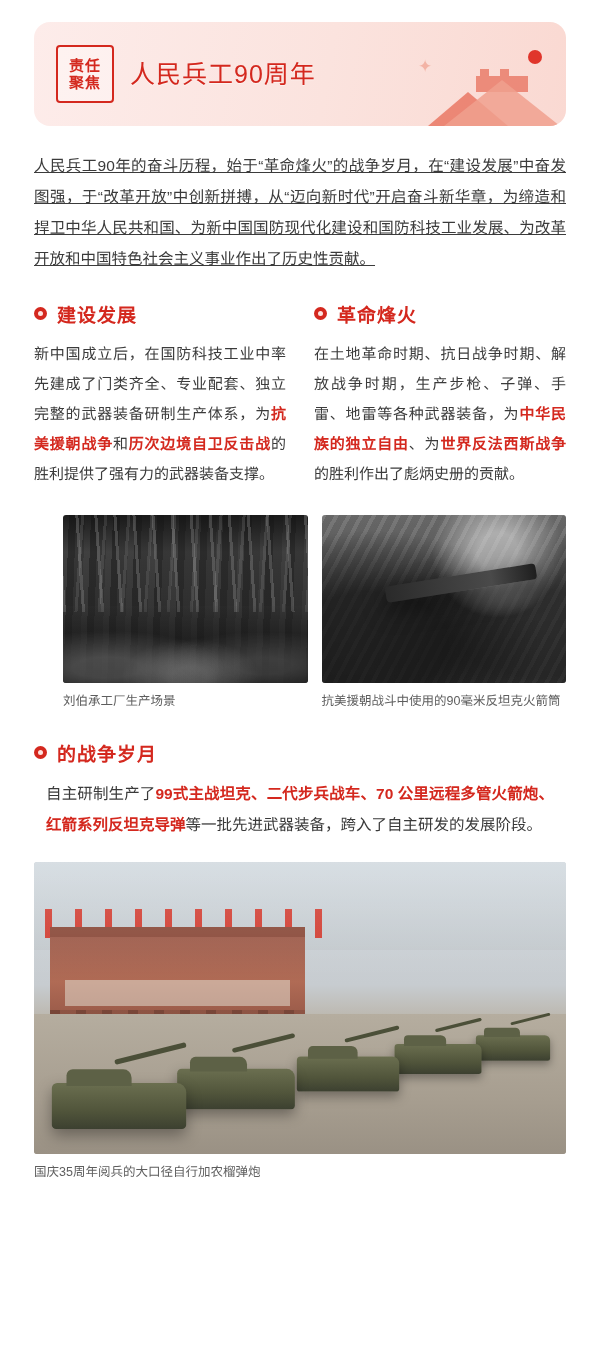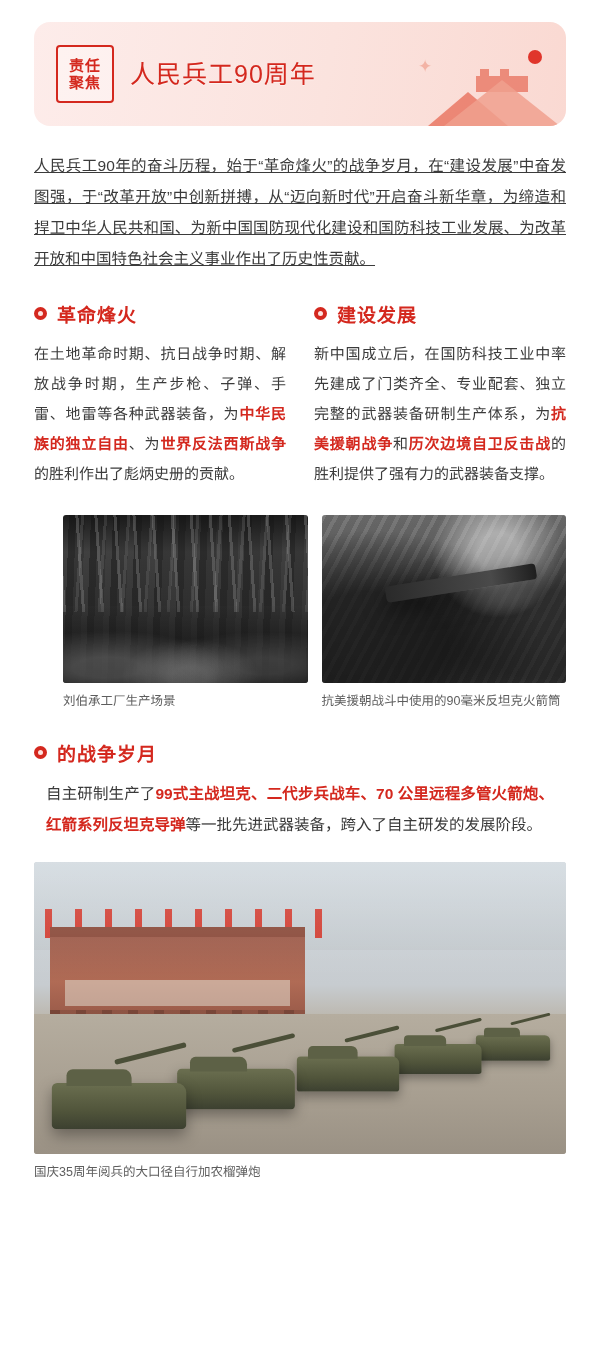--- a/index.html
+++ b/index.html
@@ -416,31 +416,31 @@
     </div>
   </div>
 
   <div class="intro">人民兵工90年的奋斗历程，始于“革命烽火”的战争岁月，在“建设发展”中奋发图强，于“改革开放”中创新拼搏，从“迈向新时代”开启奋斗新华章，为缔造和捍卫中华人民共和国、为新中国国防现代化建设和国防科技工业发展、为改革开放和中国特色社会主义事业作出了历史性贡献。</div>
 
   <div class="two-col">
 
     <div class="col">
       <div class="sec-head">
         <span class="bullet-dot"></span>
+        <span class="sec-title">建设发展</span>
+      </div>
+      <p><span>新中国成立后，在国防科技工业中率先建成了门类齐全、专业配套、独立完整的武器装备研制生产体系，为</span><span class="hl">抗美援朝战争</span><span>和</span><span class="hl">历次边境自卫反击战</span><span>的胜利提供了强有力的武器装备支撑。</span></p>
+    </div>
+
+    <div class="col">
+      <div class="sec-head">
+        <span class="bullet-dot"></span>
         <span class="sec-title">革命烽火</span>
       </div>
       <p><span>在土地革命时期、抗日战争时期、解放战争时期，生产步枪、子弹、手雷、地雷等各种武器装备，为</span><span class="hl">中华民族的独立自由</span><span>、为</span><span class="hl">世界反法西斯战争</span><span>的胜利作出了彪炳史册的贡献。</span></p>
-    </div>
-
-    <div class="col">
-      <div class="sec-head">
-        <span class="bullet-dot"></span>
-        <span class="sec-title">建设发展</span>
-      </div>
-      <p><span>新中国成立后，在国防科技工业中率先建成了门类齐全、专业配套、独立完整的武器装备研制生产体系，为</span><span class="hl">抗美援朝战争</span><span>和</span><span class="hl">历次边境自卫反击战</span><span>的胜利提供了强有力的武器装备支撑。</span></p>
     </div>
 
   </div>
 
   <div class="img-row">
 
     <div class="img-block">
       <div class="photo photo-factory"></div>
       <div class="caption">刘伯承工厂生产场景</div>
     </div>

